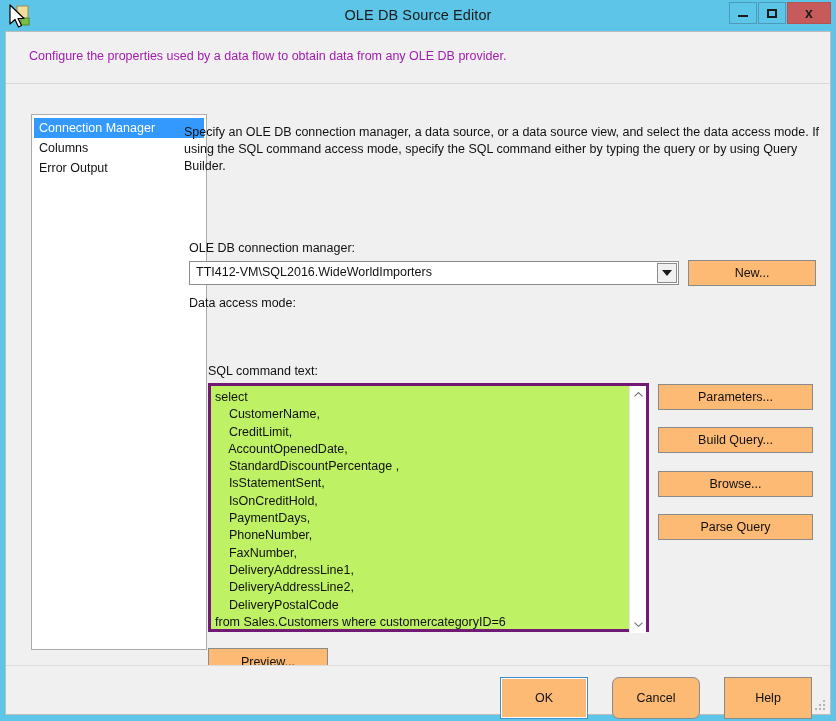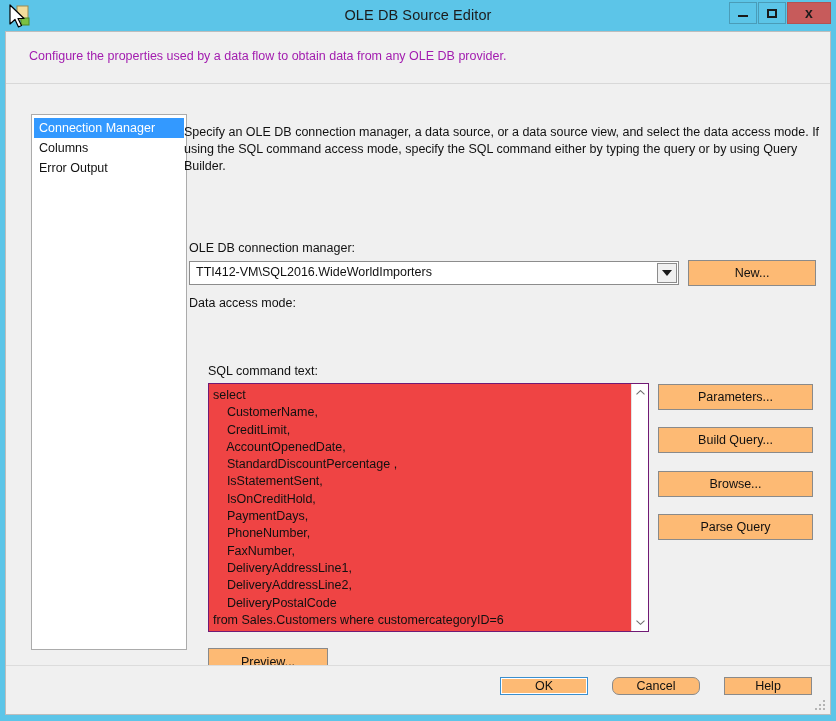--- a/index.html
+++ b/index.html
@@ -115,21 +115,21 @@
     top: 17px;
     font-size: 12.5px;
     color: #a21caf;
   }
 
   
   #nav-list {
     position: absolute;
     left: 25px;
     top: 82px;
-    width: 156px;
+    width: 176px;
     height: 536px;
     background: #ffffff;
     border: 1px solid #ababab;
     box-sizing: border-box;
     padding: 3px 0 0 0;
   }
   .nav-item {
     height: 20px;
     line-height: 20px;
     padding: 0 4px 0 5px;
@@ -232,22 +232,22 @@
     right: 7px; top: 7px;
     width: 9px; height: 5px;
   }
 
   
   #sql-label { left: 26px; top: 250px; }
   #sql-box {
     position: absolute;
     left: 26px; top: 269px;
     width: 441px; height: 249px;
-    background: #ef4444;
-    border: 1px solid #701a75;
+    background: #bef264;
+    border: 3px solid #701a75;
     box-sizing: border-box;
   }
   #sql-text {
     position: absolute;
     left: 4px; top: 3px;
     width: 404px;
     font-size: 12.5px;
     line-height: 17.3px;
     color: #111111;
     white-space: pre;
@@ -314,21 +314,21 @@
     bottom: 0;
     width: 824px;
     height: 48px;
     background: #F0F0F0;
     border-top: 1px solid #dcdcdc;
   }
   .footer-btn {
     position: absolute;
     top: 11px;
     width: 88px;
-    height: 18px;
+    height: 42px;
   }
   #btn-ok { left: 494px; border: 1px solid #3b8fce; box-shadow: inset 0 0 0 1px #ffffff; }
   #btn-cancel { left: 606px; border-radius: 7px; }
   #btn-help { left: 718px; }
 
   #resize-grip {
     position: absolute;
     right: 3px; bottom: 2px;
     width: 13px; height: 13px;
   }

